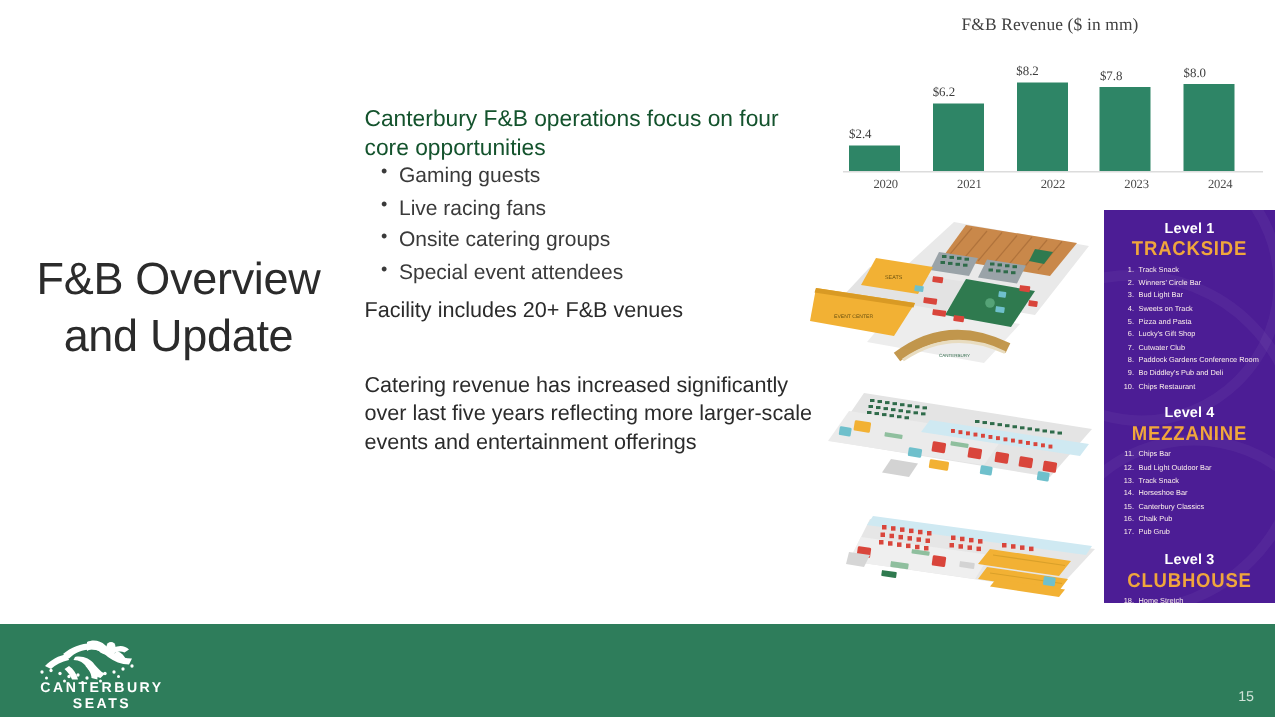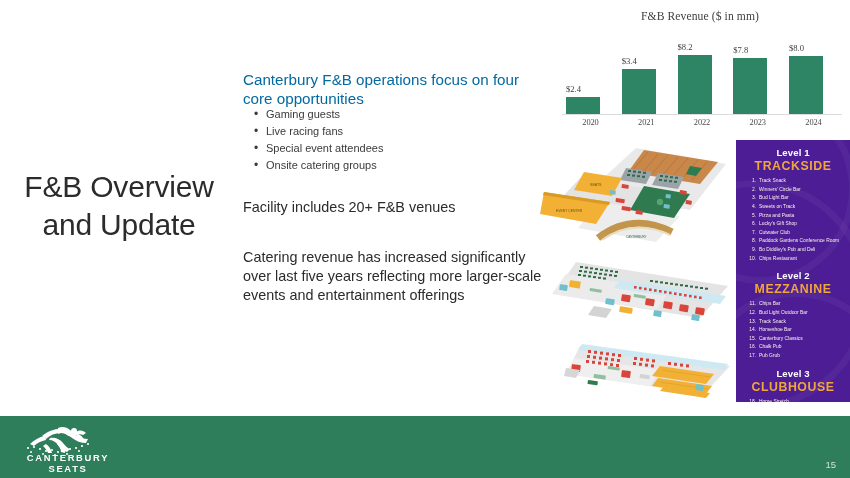--- a/index.html
+++ b/index.html
@@ -17,26 +17,26 @@
     position:absolute; left:8px; top:168px; width:222px;
     text-align:center;
     font-size:30px; line-height:1.28; font-weight:400; color:#2b2b2b;
     letter-spacing:-.2px;
   }
 
   
   .body-block { position:absolute; color:#2b2b2b; }
   #lead-heading {
     left:243px; top:70px; width:290px;
-    font-size:15.2px; line-height:1.28; font-weight:400; color:#0369a1;
+    font-size:15.2px; line-height:1.28; font-weight:400; color:#14532d;
   }
   #bullet-list { left:252px; top:106px; width:290px; list-style:none; }
   #bullet-list li {
     position:relative; padding-left:14px;
-    font-size:11px; line-height:1.55; color:#3a3a3a;
+    font-size:14px; line-height:1.55; color:#3a3a3a;
   }
   #bullet-list li:before {
     content:"\2022"; position:absolute; left:2px; top:-1px;
     font-size:12px; color:#3a3a3a;
   }
   #facility-note {
     left:243px; top:198px; width:300px;
     font-size:14.4px; line-height:1.3;
   }
   #catering-note {
@@ -125,36 +125,36 @@
 </head>
 <body>
 
 <div id="slide-title">F&amp;B Overview and Update</div>
 
 <div class="body-block" id="lead-heading">Canterbury F&amp;B operations focus on four core opportunities</div>
 
 <ul class="body-block" id="bullet-list">
   <li>Gaming guests</li>
   <li>Live racing fans</li>
+  <li>Onsite catering groups</li>
   <li>Special event attendees</li>
-  <li>Onsite catering groups</li>
 </ul>
 
 <div class="body-block" id="facility-note">Facility includes 20+ F&amp;B venues</div>
 <div class="body-block" id="catering-note">Catering revenue has increased significantly over last five years reflecting more larger-scale events and entertainment offerings</div>
 
 <div id="chart">
   <div id="chart-title">F&amp;B Revenue ($ in mm)</div>
   <div id="plot">
     <div class="bar-col">
       <div class="bar-val">$2.4</div>
       <div class="bar" style="height: 17.3px; background: rgb(46, 133, 102);"></div>
     </div>
     <div class="bar-col">
-      <div class="bar-val">$3.4</div>
+      <div class="bar-val">$6.2</div>
       <div class="bar" style="height: 44.8px; background: rgb(46, 133, 102);"></div>
     </div>
     <div class="bar-col">
       <div class="bar-val">$8.2</div>
       <div class="bar" style="height: 59.2px; background: rgb(46, 133, 102);"></div>
     </div>
     <div class="bar-col">
       <div class="bar-val">$7.8</div>
       <div class="bar" style="height: 56.3px; background: rgb(46, 133, 102);"></div>
     </div>
@@ -408,21 +408,21 @@
         <li><span class="num">5.</span><span>Pizza and Pasta</span></li>
         <li><span class="num">6.</span><span>Lucky's Gift Shop</span></li>
         <li><span class="num">7.</span><span>Cutwater Club</span></li>
         <li><span class="num">8.</span><span>Paddock Gardens Conference Room</span></li>
         <li><span class="num">9.</span><span>Bo Diddley's Pub and Deli</span></li>
         <li><span class="num">10.</span><span>Chips Restaurant</span></li>
       </ul>
     </div>
 
     <div class="grp g2">
-      <div class="lvl-label">Level 2</div>
+      <div class="lvl-label">Level 4</div>
       <div class="lvl-name">MEZZANINE</div>
       <ul class="venue-list">
         <li><span class="num">11.</span><span>Chips Bar</span></li>
         <li><span class="num">12.</span><span>Bud Light Outdoor Bar</span></li>
         <li><span class="num">13.</span><span>Track Snack</span></li>
         <li><span class="num">14.</span><span>Horseshoe Bar</span></li>
         <li><span class="num">15.</span><span>Canterbury Classics</span></li>
         <li><span class="num">16.</span><span>Chalk Pub</span></li>
         <li><span class="num">17.</span><span>Pub Grub</span></li>
       </ul>

